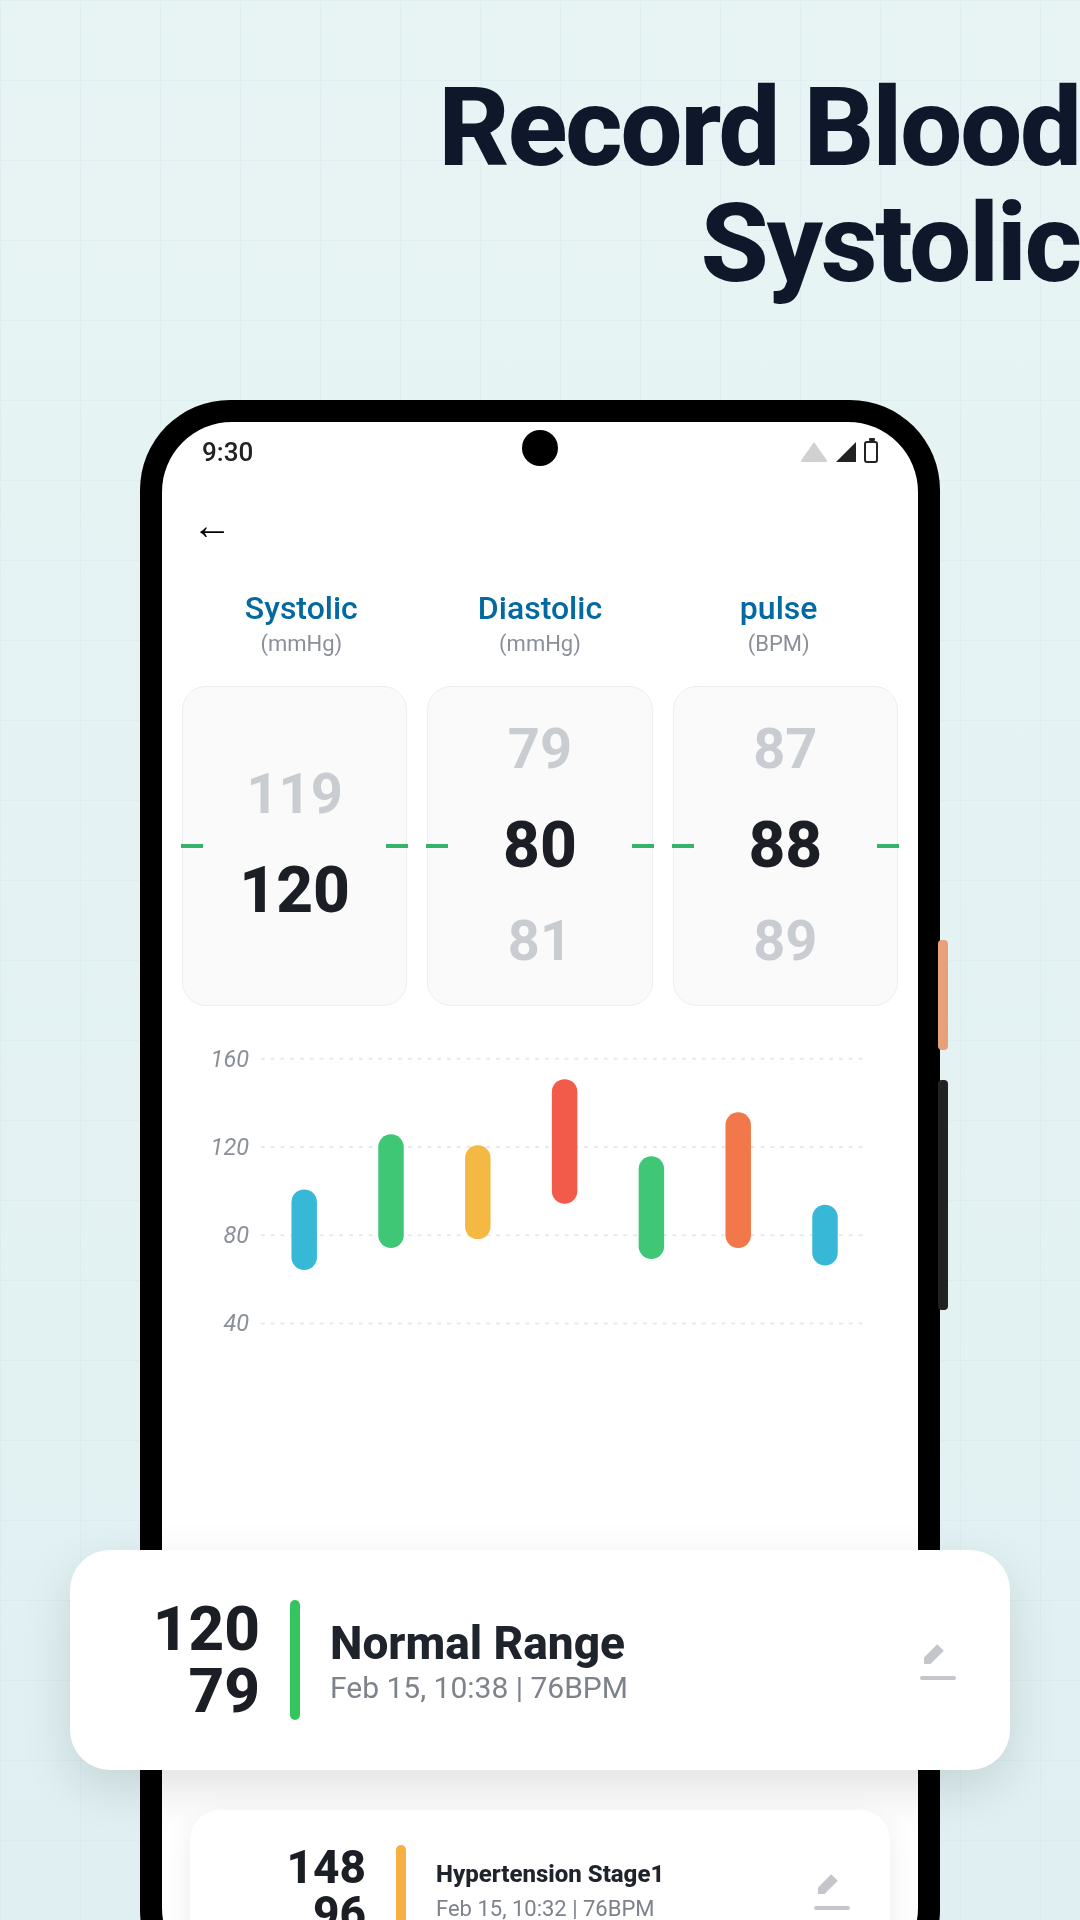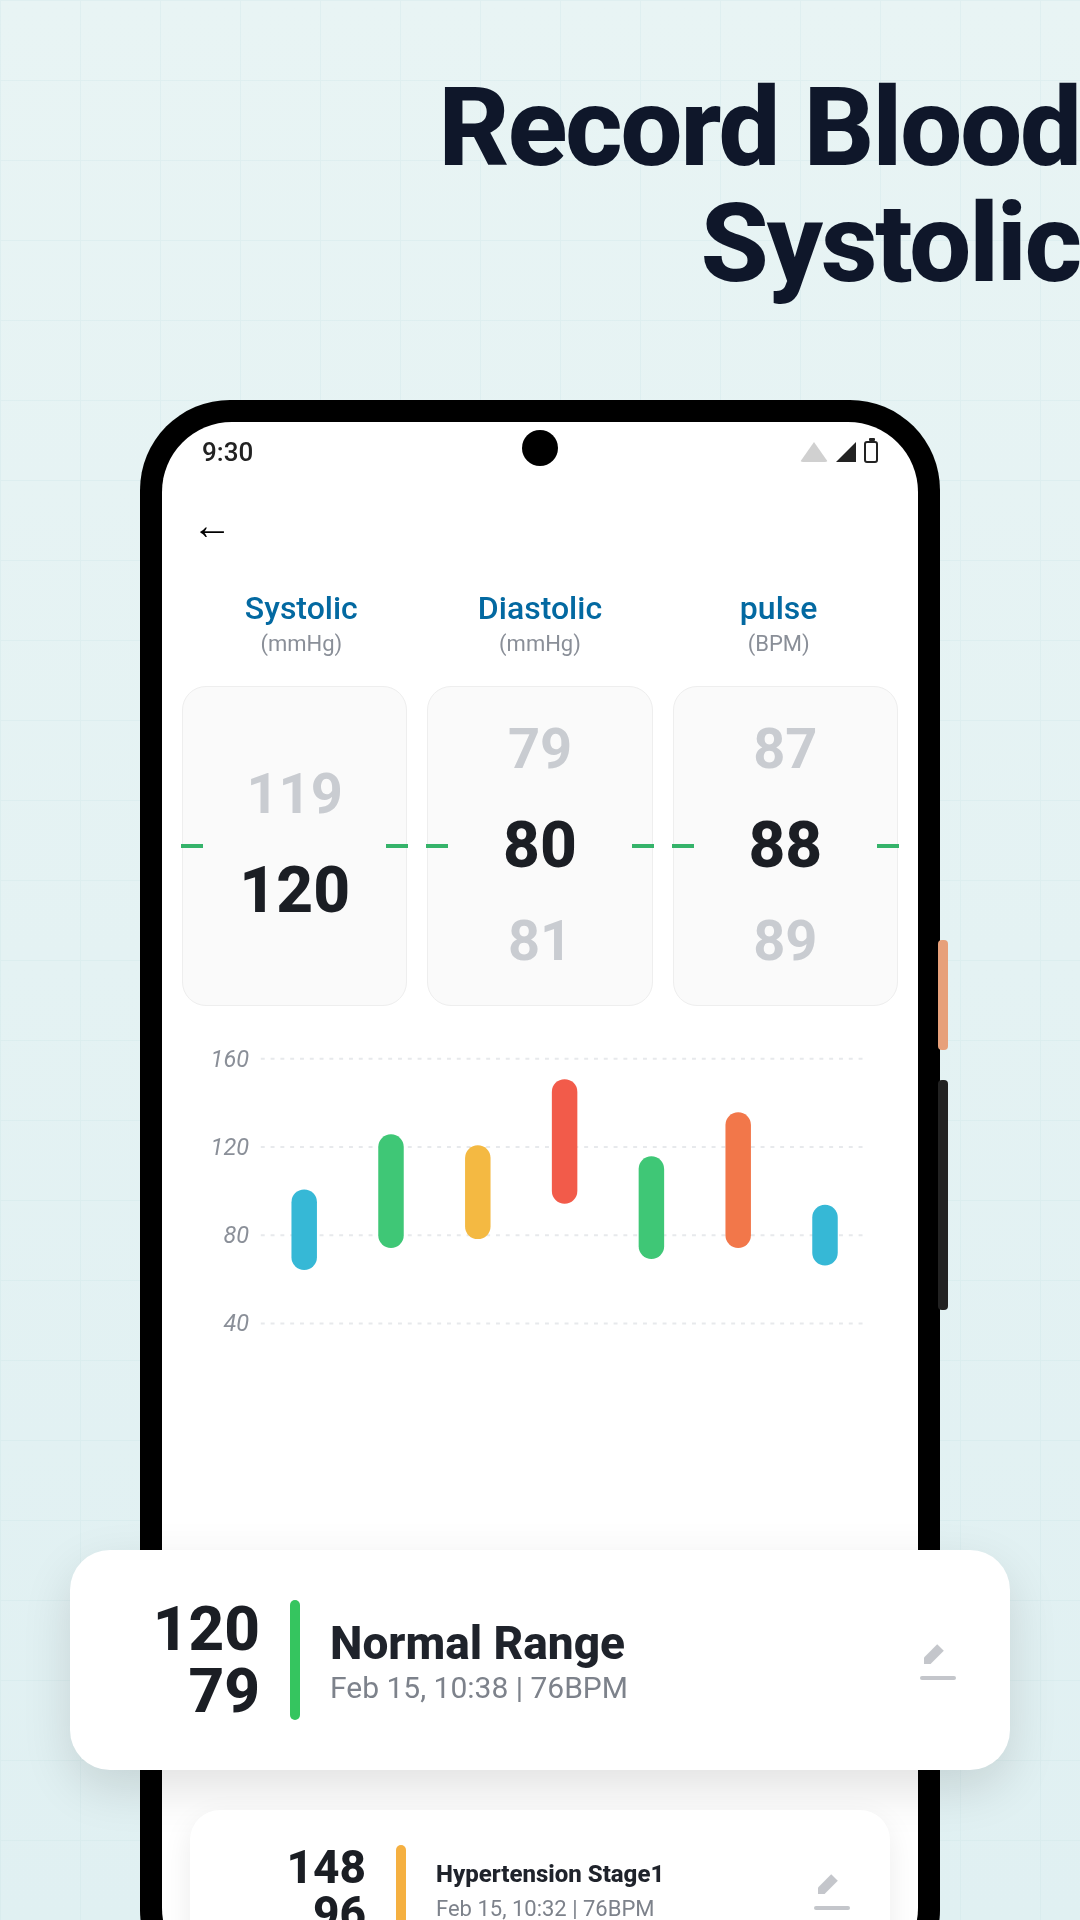--- a/index.html
+++ b/index.html
@@ -89,21 +89,21 @@
   .back-arrow { font-size: 40px; font-weight:600; cursor:pointer; }
   .app-title { font-size: 48px; font-weight: 800; color:#272b33; }
   .readings-row {
     display:flex; justify-content:space-around;
     padding: 30px 20px 10px 20px;
   }
   .reading-col { text-align:center; width: 33%; }
   .reading-label { font-size: 32px; font-weight:500; color:#0369a1; }
   .reading-unit { font-size: 22px; color:#8a8f98; margin-top:4px; }
   .pickers-row {
-    display:flex; justify-content:flex-end; gap:20px;
+    display:flex; justify-content:flex-start; gap:20px;
     padding: 20px 20px 30px 20px;
   }
   .picker {
     flex:1;
     background:#fafafa;
     border:1px solid #eee;
     border-radius:24px;
     height: 320px;
     display:flex; flex-direction:column;
     align-items:center; justify-content:center;

